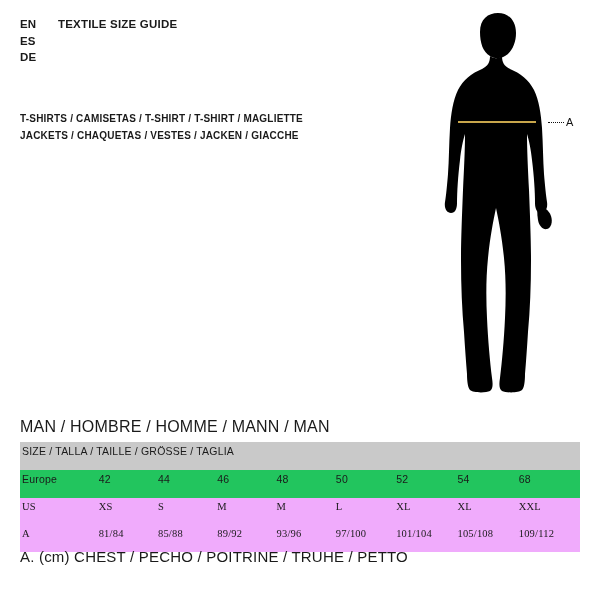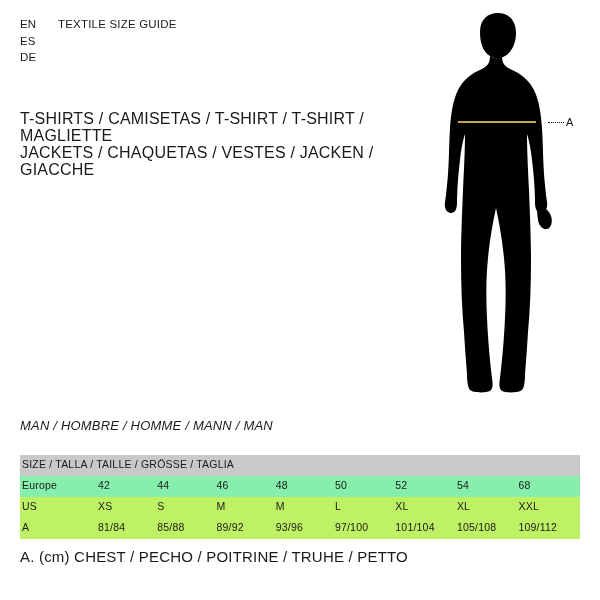--- a/index.html
+++ b/index.html
@@ -21,20 +21,21 @@
     height: 600px;
     box-sizing: border-box;
   }
 
   
   .lang-block {
     position: absolute;
     left: 20px;
     top: 16px;
     width: 340px;
+    font-weight: bold;
   }
   .lang-row {
     display: flex;
     font-size: 11.5px;
     line-height: 16.5px;
     letter-spacing: 0.2px;
   }
   .lang-code {
     width: 38px;
     flex: none;
@@ -44,23 +45,24 @@
   }
 
   
   .cat-block {
     position: absolute;
     left: 20px;
     top: 110px;
     width: 400px;
   }
   .cat-line {
-    font-size: 16px;
+    font-size: 10px;
     line-height: 17px;
     letter-spacing: 0.2px;
+    font-weight: bold;
   }
 
   
   .figure {
     position: absolute;
     left: 420px;
     top: 10px;
     width: 170px;
     height: 390px;
   }
@@ -84,46 +86,46 @@
   }
 
   
   .table-wrap {
     position: absolute;
     left: 20px;
     top: 418px;
     width: 560px;
   }
   .table-title {
-    font-size: 13px;
-    letter-spacing: 0.2px;
-    margin-bottom: 22px;
-    font-style: italic;
+    font-size: 16px;
+    letter-spacing: 0.2px;
+    margin-bottom: 6px;
   }
   table.size-table {
     border-collapse: collapse;
     width: 560px;
     font-size: 10.5px;
   }
   table.size-table td,
   table.size-table th {
-    padding: 3px 0 6px 0;
+    padding: 3px 0 13px 0;
     text-align: left;
     font-weight: normal;
     letter-spacing: 0.2px;
   }
   .row-head {
     background: #c9c9c9;
   }
   .row-shaded {
-    background: #86efac;
+    background: #22c55e;
     margin-left: 24px;
   }
   .row-plain {
-    background: #bef264;
+    background: #f0abfc;
+    font-family: Liberation Serif, serif;
   }
   .col-label { width: 86px; padding-left: 2px !important; }
   .col-cell  { width: 67px; }
 
   .footnote {
     position: absolute;
     left: 20px;
     top: 548px;
     font-size: 15px;
     letter-spacing: 0.2px;

